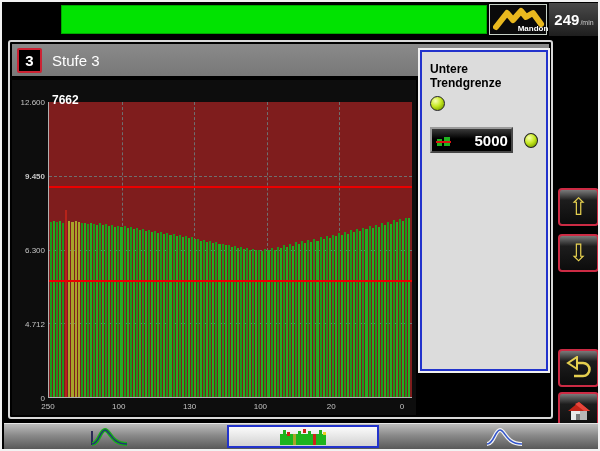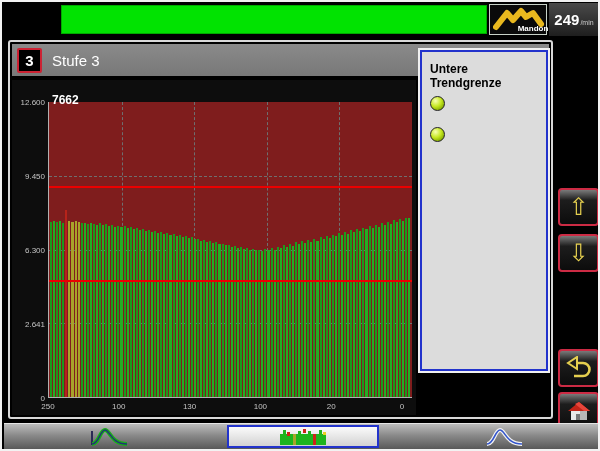--- a/index.html
+++ b/index.html
@@ -103,23 +103,23 @@
 
   <div class="main-frame">
     <div class="title-bar">
       <div class="step-badge">3</div>
       <div class="title-label">Stufe 3</div>
     </div>
 
     <div class="chart-section">
       <div class="y-labels">
           <span style="top: 0%;">12.600</span>
-          <span style="top: 25%;">9.450</span>
+          <span style="top: 25%; font-weight: bold;">9.450</span>
           <span style="top: 50%;">6.300</span>
-          <span style="top: 75%;">2.641</span>
+          <span style="top: 75%;">4.712</span>
           <span style="top: 100%;">0</span>
         </div>
       <div class="plot">
         <div class="grid v" style="left:20%"></div>
         <div class="grid v" style="left:40%"></div>
         <div class="grid v" style="left:60%"></div>
         <div class="grid v" style="left:80%"></div>
         <div class="grid h" style="top:25%"></div>
         <div class="grid h" style="top:50%"></div>
         <div class="grid h" style="top:75%"></div>
@@ -256,20 +256,28 @@
           <span style="left: 100%;">0</span>
         </div>
     </div>
 
     <div class="side-panel">
       <div class="panel-label">Untere Trendgrenze</div>
       <div class="field-row">
         <div class="led"></div>
       </div>
       <div class="field-row">
+        <div class="value-field">
+          <svg width="18" height="14" viewBox="0 0 18 14">
+            <rect x="2" y="6" width="5" height="7" fill="#1fb41f"></rect>
+            <rect x="9" y="4" width="6" height="9" fill="#1fb41f"></rect>
+            <rect x="1" y="8" width="15" height="2" fill="#d11"></rect>
+          </svg>
+          <span class="field-value">5000</span>
+        </div>
         <div class="led"></div>
       </div>
     </div>
   </div>
 
   <div class="nav-btn btn-up">
     <span>⇧</span>
   </div>
   <div class="nav-btn btn-down">
     <span>⇩</span>

